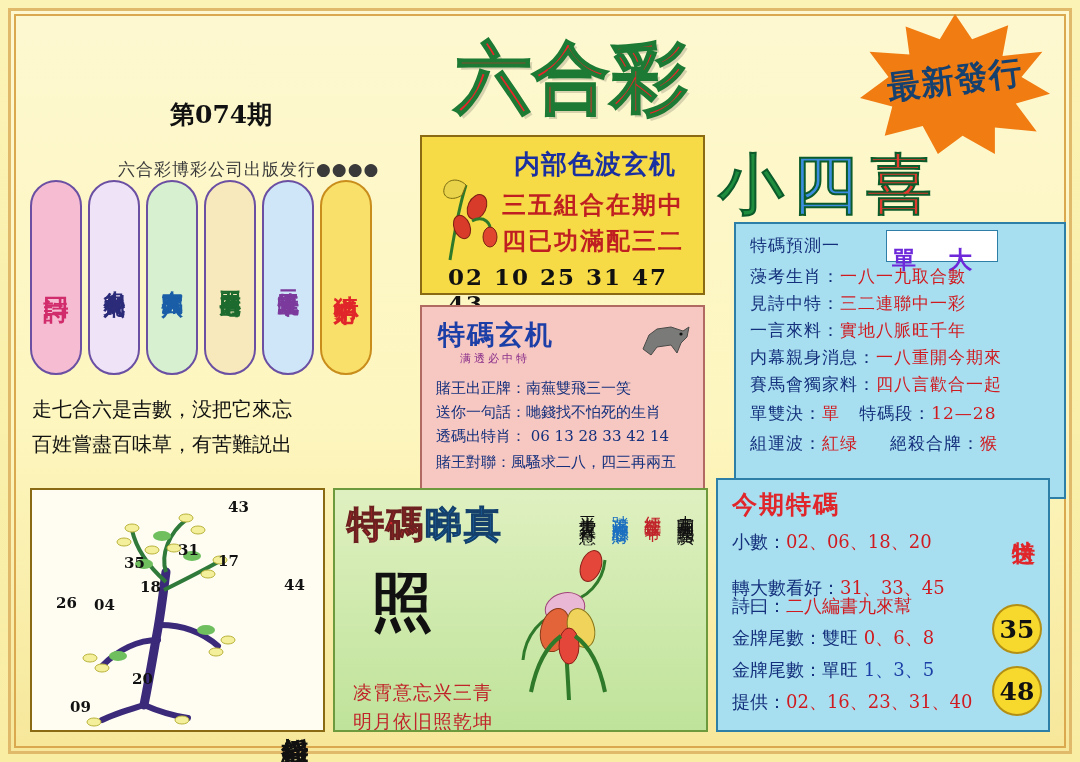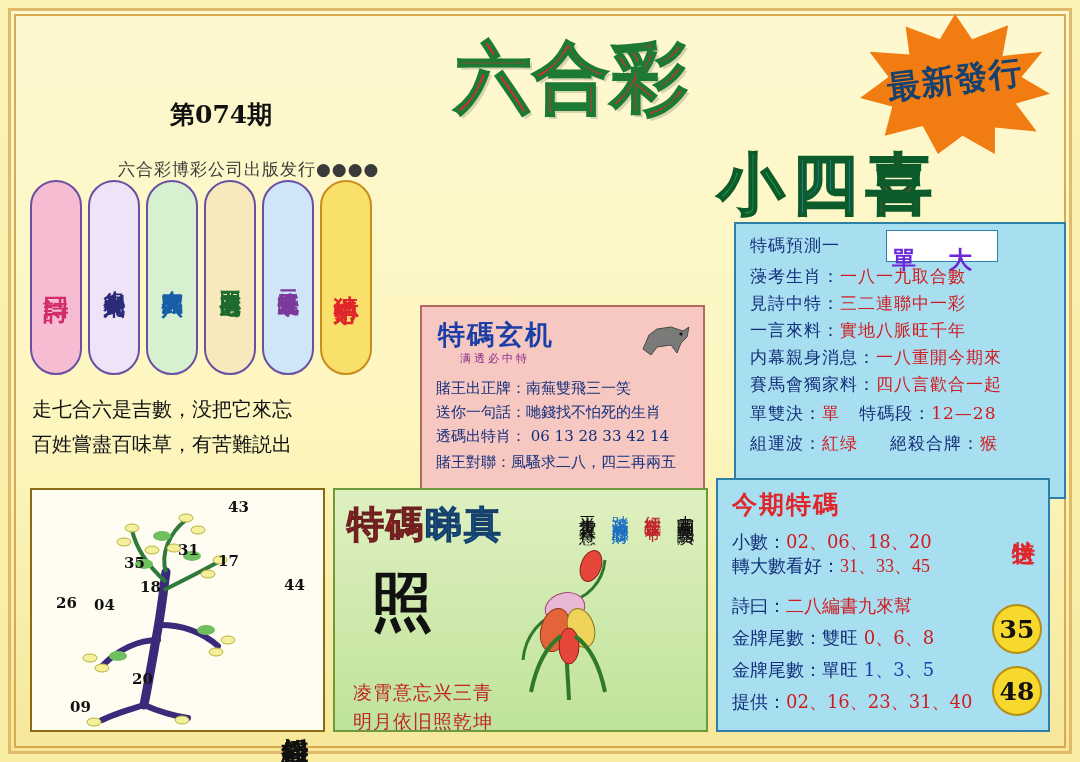--- a/index.html
+++ b/index.html
@@ -60,21 +60,21 @@
     font-family:"DejaVu Serif","Liberation Serif",serif;
     font-size:33px;font-weight:bold;color:#16406e;
     letter-spacing:1px;
     transform:rotate(-7deg);
   }
 
   
   .brand{
     position:absolute;left:718px;top:140px;
     font-family:"DejaVu Serif","Liberation Serif",serif;
-    font-size:66px;font-weight:bold;
+    font-size:66px;font-weight:normal;
     letter-spacing:8px;
     -webkit-text-stroke:2px #0c5b2a;
   }
   .brand .c1{color:#1e8e3e;}
   .brand .c2{color:#3c8de0;}
   .brand .c3{color:#e03a2f;}
 
   
   .caps-wrap{position:absolute;left:30px;top:180px;width:400px;height:200px;}
   .cap{
@@ -244,21 +244,21 @@
   .tm-title{
     position:absolute;left:14px;top:8px;
     font-family:"DejaVu Serif","Liberation Serif",serif;
     font-size:25px;font-weight:bold;color:#e0262a;letter-spacing:2px;
   }
   .tm-row{
     position:absolute;left:14px;
     font-family:"DejaVu Serif","Liberation Serif",serif;
     font-size:18px;color:#14307c;white-space:nowrap;
   }
-  .tm0{top:50px;} .tm1{top:74px;font-family:Liberation Serif, serif;} .tm2{top:114px;}
+  .tm0{top:50px;} .tm1{top:96px;} .tm2{top:114px;}
   .tm3{top:146px;} .tm4{top:178px;} .tm5{top:210px;}
   .tm-val{color:#cf1b20;}
   .tm-val-b{color:#1b3fa6;}
   .tese{
     position:absolute;right:8px;top:42px;
     writing-mode:vertical-rl;text-orientation:upright;
     font-family:"DejaVu Serif","Liberation Serif",serif;
     font-size:23px;font-weight:bold;color:#e0262a;letter-spacing:1px;
   }
   .ball{
@@ -310,20 +310,34 @@
     <div class="cap cap5">
         <span>猜中必中</span>
       </div>
   </div>
 
   <div class="poem">
     <div>走七合六是吉數，没把它來忘</div>
     <div>百姓嘗盡百味草，有苦難説出</div>
   </div>
 
+  <div class="ybox">
+    <svg class="flower" viewBox="0 0 70 110">
+      <path d="M18 105 C22 80 26 55 34 30" stroke="#2f7a2a" stroke-width="3" fill="none"></path>
+      <path d="M34 30 C26 22 14 24 12 34 C10 44 22 46 30 40 Z" fill="#e8d34a" stroke="#7a6a12"></path>
+      <ellipse cx="45" cy="52" rx="9" ry="13" fill="#d83b2a" stroke="#7a1f14" transform="rotate(25 45 52)"></ellipse>
+      <ellipse cx="30" cy="72" rx="8" ry="12" fill="#d83b2a" stroke="#7a1f14" transform="rotate(-20 30 72)"></ellipse>
+      <path d="M40 66 C52 60 60 68 58 78" stroke="#2f7a2a" stroke-width="3" fill="none"></path>
+      <ellipse cx="58" cy="82" rx="7" ry="10" fill="#e0452f" stroke="#7a1f14"></ellipse>
+    </svg>
+    <div class="t1">内部色波玄机</div>
+    <div class="t2">三五組合在期中</div>
+    <div class="t3">四已功滿配三二</div>
+    <div class="nums">02 10 25 31 47 43</div>
+  </div>
 
   <div class="pbox">
     <svg class="dog" viewBox="0 0 58 42">
       <path d="M6 34 L12 20 L20 14 L34 12 L46 16 L52 12 L50 22 L44 28 L40 38 L34 30 L20 32 L14 40 Z" fill="#7a7a78" stroke="#4a4a48"></path>
       <circle cx="44" cy="19" r="1.6" fill="#111"></circle>
     </svg>
     <div class="hd">特碼玄机</div>
     <div class="sub">满透必中特</div>
     <div class="ln l1">賭王出正牌：南蕪雙飛三一笑</div>
     <div class="ln l2">送你一句話：哋錢找不怕死的生肖</div>

